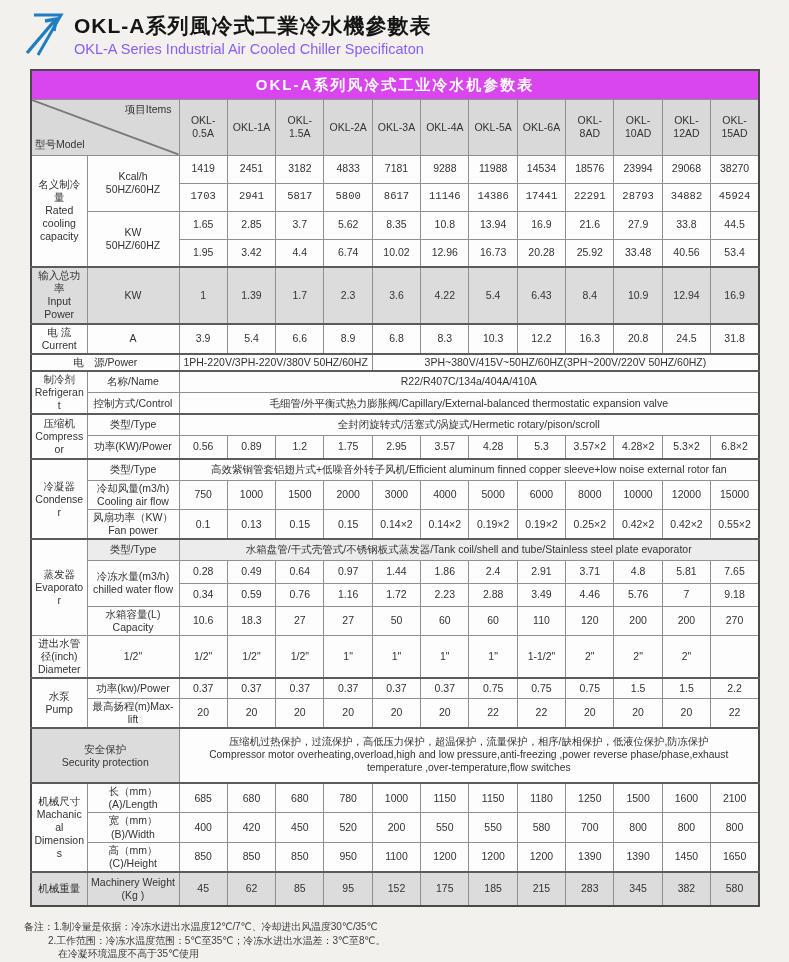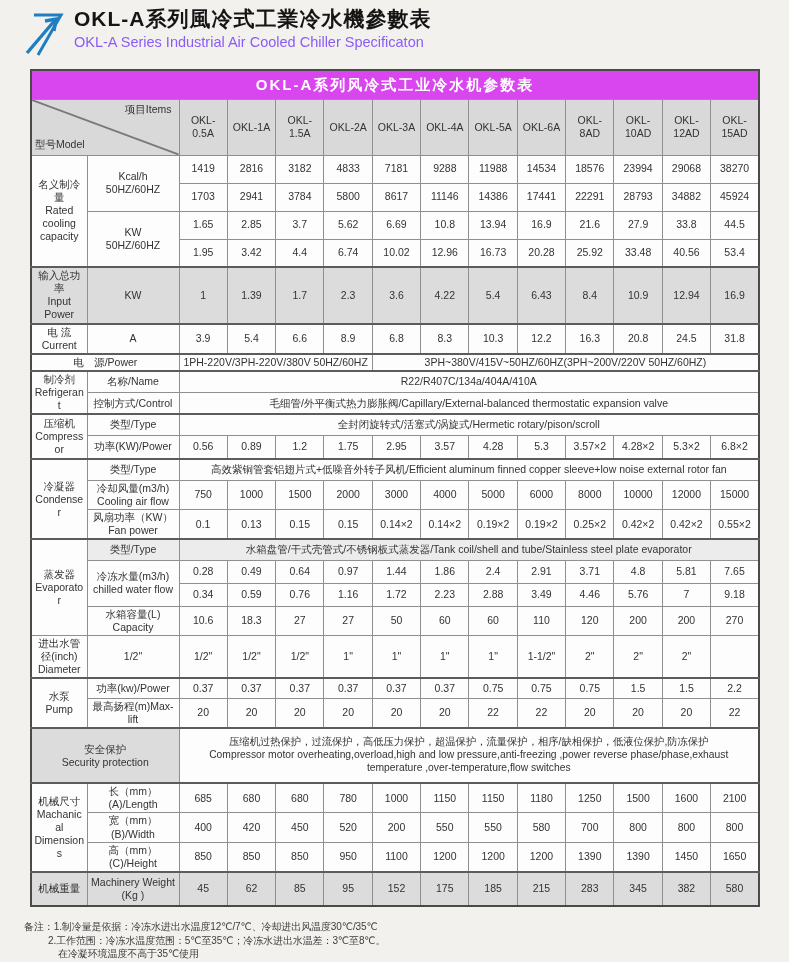--- a/index.html
+++ b/index.html
@@ -5,21 +5,21 @@
   html,body { margin:0; padding:0; }
   body {
     width:789px; min-height:962px;
     background:#f2f1ee;
     font-family:"Liberation Sans","DejaVu Sans",sans-serif;
     color:#222;
   }
   .page { padding-top:6px; }
 
   
-  .brand { display:flex; align-items:flex-start; margin-left:20px; }
+  .brand { display:flex; align-items:flex-end; margin-left:20px; }
   .logo { width:46px; height:50px; flex:0 0 46px; margin-top:2px; }
   .titles { margin-left:8px; }
   .title-zh { font-size:21px; font-weight:bold; color:#151515; letter-spacing:1px; margin:0; line-height:26px; }
   .title-en { font-size:14.5px; font-weight:normal; color:#8b5cf6; margin:1px 0 0 0; line-height:18px; }
 
   
   table.spec {
     border-collapse:collapse; table-layout:fixed;
     width:730px; margin:11px 0 0 30px;
     background:#fdfdfd;
@@ -115,54 +115,54 @@
     </tbody>
     <tbody id="grid-body">
         <tr style="height: 28px;">
           <td class="g" rowspan="4">名义制冷量
 Rated
 cooling
 capacity</td>
           <td class="it" rowspan="2">Kcal/h
 50HZ/60HZ</td>
           <td class="val">1419</td>
-          <td class="val">2816</td>
+          <td class="val">2451</td>
           <td class="val">3182</td>
           <td class="val">4833</td>
           <td class="val">7181</td>
           <td class="val">9288</td>
           <td class="val">11988</td>
           <td class="val">14534</td>
           <td class="val">18576</td>
           <td class="val">23994</td>
           <td class="val">29068</td>
           <td class="val">38270</td>
         </tr>
-        <tr style="height: 28px;">
+        <tr style="height: 28px; font-family: Liberation Mono, monospace;">
           <td class="val">1703</td>
           <td class="val">2941</td>
-          <td class="val">3784</td>
+          <td class="val">5817</td>
           <td class="val">5800</td>
           <td class="val">8617</td>
           <td class="val">11146</td>
           <td class="val">14386</td>
           <td class="val">17441</td>
           <td class="val">22291</td>
           <td class="val">28793</td>
           <td class="val">34882</td>
           <td class="val">45924</td>
         </tr>
         <tr style="height: 28px;">
           <td class="it" rowspan="2">KW
 50HZ/60HZ</td>
           <td class="val">1.65</td>
           <td class="val">2.85</td>
           <td class="val">3.7</td>
           <td class="val">5.62</td>
-          <td class="val">6.69</td>
+          <td class="val">8.35</td>
           <td class="val">10.8</td>
           <td class="val">13.94</td>
           <td class="val">16.9</td>
           <td class="val">21.6</td>
           <td class="val">27.9</td>
           <td class="val">33.8</td>
           <td class="val">44.5</td>
         </tr>
         <tr style="height: 28px;">
           <td class="val">1.95</td>

